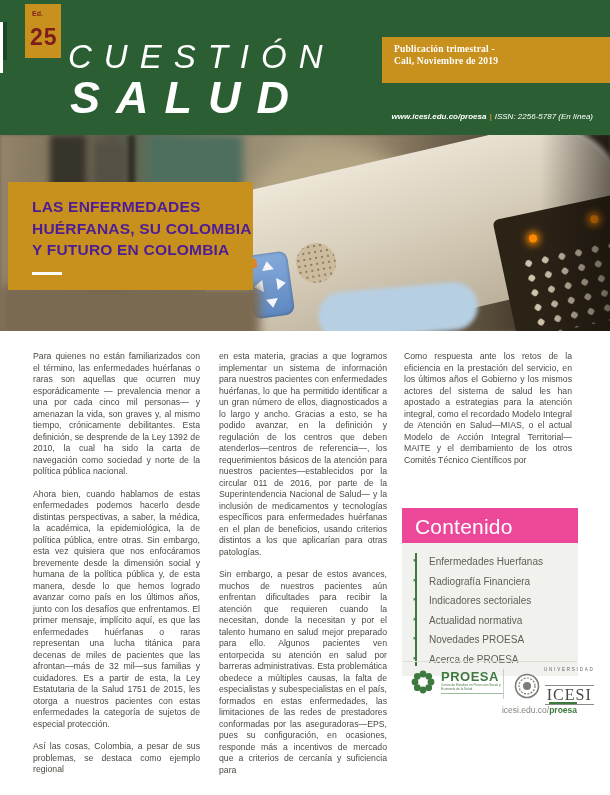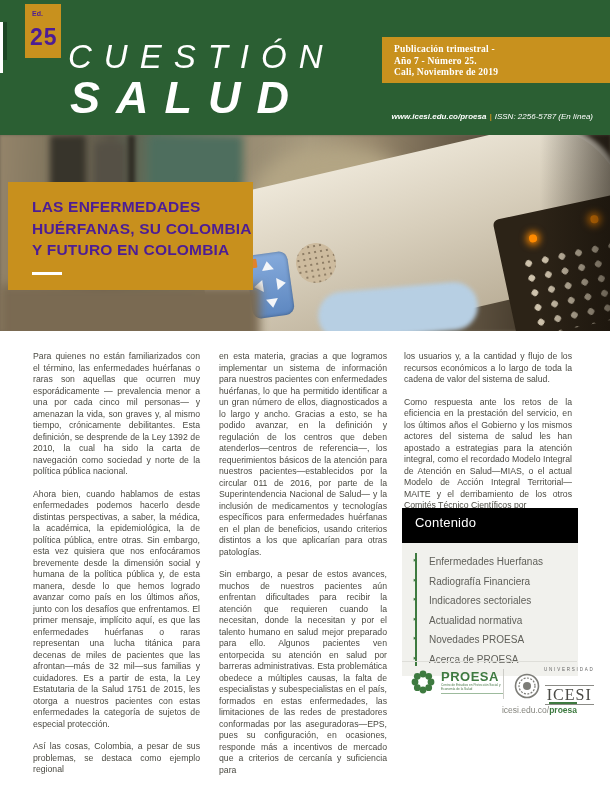--- a/index.html
+++ b/index.html
@@ -3,21 +3,21 @@
 <meta charset="utf-8">
 <style>
   html,body{margin:0;padding:0;background:#fff;}
   .page{position:relative;width:610px;height:795px;background:#fff;overflow:hidden;
         font-family:"Liberation Sans",sans-serif;}
 
   
   .header{position:absolute;left:0;top:0;width:610px;height:135px;background:#2B5F33;}
   .fold-white{position:absolute;left:0;top:22px;width:3px;height:51px;background:#fff;}
   .fold-dark{position:absolute;left:3px;top:22px;width:4px;height:38px;background:#1C4524;}
-  .ed-box{position:absolute;left:25px;top:4px;width:36px;height:54px;background:#C8911E;color:#4c1d95;}
+  .ed-box{position:absolute;left:25px;top:4px;width:36px;height:54px;background:#C8911E;color:#7f1d1d;}
   .ed-label{position:absolute;left:7px;top:6px;font-size:7px;font-weight:bold;}
   .ed-number{position:absolute;left:5px;top:20px;font-size:23px;font-weight:bold;letter-spacing:1px;}
   .brand{position:absolute;left:68px;top:38px;color:#ffffff;font-style:italic;}
   .brand-line1{font-size:33px;font-weight:400;letter-spacing:12px;white-space:nowrap;}
   .brand-line2{font-size:45px;font-weight:bold;letter-spacing:16px;white-space:nowrap;margin-top:-4px;margin-left:2px;}
   .info-box{position:absolute;left:382px;top:37px;width:228px;height:46px;background:#C8911E;
             color:#fff;font-size:9.5px;font-weight:bold;line-height:11.5px;padding:7px 0 0 12px;
             box-sizing:border-box;letter-spacing:.2px;font-family:Liberation Serif, serif;}
   .issn-line{position:absolute;top:112px;left:0;width:593px;text-align:right;font-size:8px;color:#fff;font-style:italic;}
   .issn-url{font-weight:bold;}
@@ -86,21 +86,21 @@
 
   
   .col{position:absolute;top:351px;text-align:justify;font-size:8.7px;line-height:11.5px;color:#4B4A42;}
   .col p{margin:0 0 11px 0;}
   .col1{left:33px;width:167px;}
   .col2{left:219px;width:168px;}
   .col3{left:404px;width:168px;}
 
   
   .contenido{position:absolute;left:402px;top:508px;width:176px;}
-  .contenido-header{height:35px;background:#000000;color:#fff;font-size:13px;
+  .contenido-header{height:35px;background:#ec4899;color:#fff;font-size:21px;
         box-sizing:border-box;padding:7px 0 12px 13px;letter-spacing:.2px;}
   .contenido-body{background:#F1F1ED;position:relative;padding:9px 0 7px 0;}
   .toc-line{position:absolute;left:13px;top:10px;bottom:10px;width:1.5px;background:#3E7A40;}
   .toc-item{position:relative;margin-left:27px;padding:4px 6px 3.5px 0;font-size:10px;
         line-height:12px;color:#60605A;cursor:pointer;}
   .toc-marker{position:absolute;left:-16px;top:3px;color:#3E7A40;font-size:10px;}
 
   
   .footer-sep{position:absolute;left:402px;top:661px;width:175px;height:1px;background:#DEDED9;}
   .proesa-block{position:absolute;left:410px;top:669px;display:flex;align-items:center;gap:5px;}
@@ -128,21 +128,20 @@
     <div class="ed-box">
       <span class="ed-label">Ed.</span>
       <span class="ed-number">25</span>
     </div>
     <div class="brand">
       <div class="brand-line1">CUESTIÓN</div>
       <div class="brand-line2">SALUD</div>
     </div>
     <div class="info-box">
       <div>Publicación trimestral -</div>
-      <div>Año 7 - Número 25.</div>
       <div>Cali, Noviembre de 2019</div>
     </div>
     <div class="issn-line">
       <span class="issn-url">www.icesi.edu.co/proesa</span><span class="issn-pipe">|</span><span>ISSN: 2256-5787 (En línea)</span>
     </div>
   </div>
 
   <div class="photo">
     <div class="ph-bg"></div>
     <div class="ph-monitor"></div>
@@ -185,21 +184,20 @@
   <div class="col col1">
     <p>Para quienes no están familiarizados con el término, las enfermedades huérfanas o raras son aquellas que ocurren muy esporádicamente — prevalencia menor a una por cada cinco mil personas— y amenazan la vida, son graves y, al mismo tiempo, crónicamente debilitantes. Esta definición, se desprende de la Ley 1392 de 2010, la cual ha sido la carta de navegación como sociedad y norte de la política pública nacional.</p>
     <p>Ahora bien, cuando hablamos de estas enfermedades podemos hacerlo desde distintas perspectivas, a saber, la médica, la académica, la epidemiológica, la de política pública, entre otras. Sin embargo, esta vez quisiera que nos enfocáramos brevemente desde la dimensión social y humana de la política pública y, de esta manera, desde lo que hemos logrado avanzar como país en los últimos años, junto con los desafíos que enfrentamos. El primer mensaje, implícito aquí, es que las enfermedades huérfanas o raras representan una lucha titánica para decenas de miles de pacientes que las afrontan—más de 32 mil—sus familias y cuidadores. Es a partir de esta, la Ley Estatutaria de la Salud 1751 de 2015, les otorga a nuestros pacientes con estas enfermedades la categoría de sujetos de especial protección.</p>
     <p>Así las cosas, Colombia, a pesar de sus problemas, se destaca como ejemplo regional</p>
   </div>
   <div class="col col2">
     <p>en esta materia, gracias a que logramos implementar un sistema de información para nuestros pacientes con enfermedades huérfanas, lo que ha permitido identificar a un gran número de ellos, diagnosticados a lo largo y ancho. Gracias a esto, se ha podido avanzar, en la definición y regulación de los centros que deben atenderlos—centros de referencia—, los requerimientos básicos de la atención para nuestros pacientes—establecidos por la circular 011 de 2016, por parte de la Superintendencia Nacional de Salud— y la inclusión de medicamentos y tecnologías específicos para enfermedades huérfanas en el plan de beneficios, usando criterios distintos a los que aplicarían para otras patologías.</p>
     <p>Sin embargo, a pesar de estos avances, muchos de nuestros pacientes aún enfrentan dificultades para recibir la atención que requieren cuando la necesitan, donde la necesitan y por el talento humano en salud mejor preparado para ello. Algunos pacientes ven entorpecida su atención en salud por barreras administrativas. Esta problemática obedece a múltiples causas, la falta de especialistas y subespecialistas en el país, formados en estas enfermedades, las limitaciones de las redes de prestadores conformadas por las aseguradoras—EPS, pues su configuración, en ocasiones, responde más a incentivos de mercado que a criterios de cercanía y suficiencia para</p>
   </div>
   <div class="col col3">
-    <p>los usuarios y, a la cantidad y flujo de los recursos económicos a lo largo de toda la cadena de valor del sistema de salud.</p>
     <p>Como respuesta ante los retos de la eficiencia en la prestación del servicio, en los últimos años el Gobierno y los mismos actores del sistema de salud les han apostado a estrategias para la atención integral, como el recordado Modelo Integral de Atención en Salud—MIAS, o el actual Modelo de Acción Integral Territorial—MAITE y el derribamiento de los otros Comités Técnico Científicos por</p>
   </div>
 
   <div class="contenido">
     <div class="contenido-header">Contenido</div>
     <div class="contenido-body">
       <div class="toc-line"></div>
       <div class="toc-item">
         <span class="toc-marker">‣</span><span>Enfermedades Huerfanas</span>
       </div>

